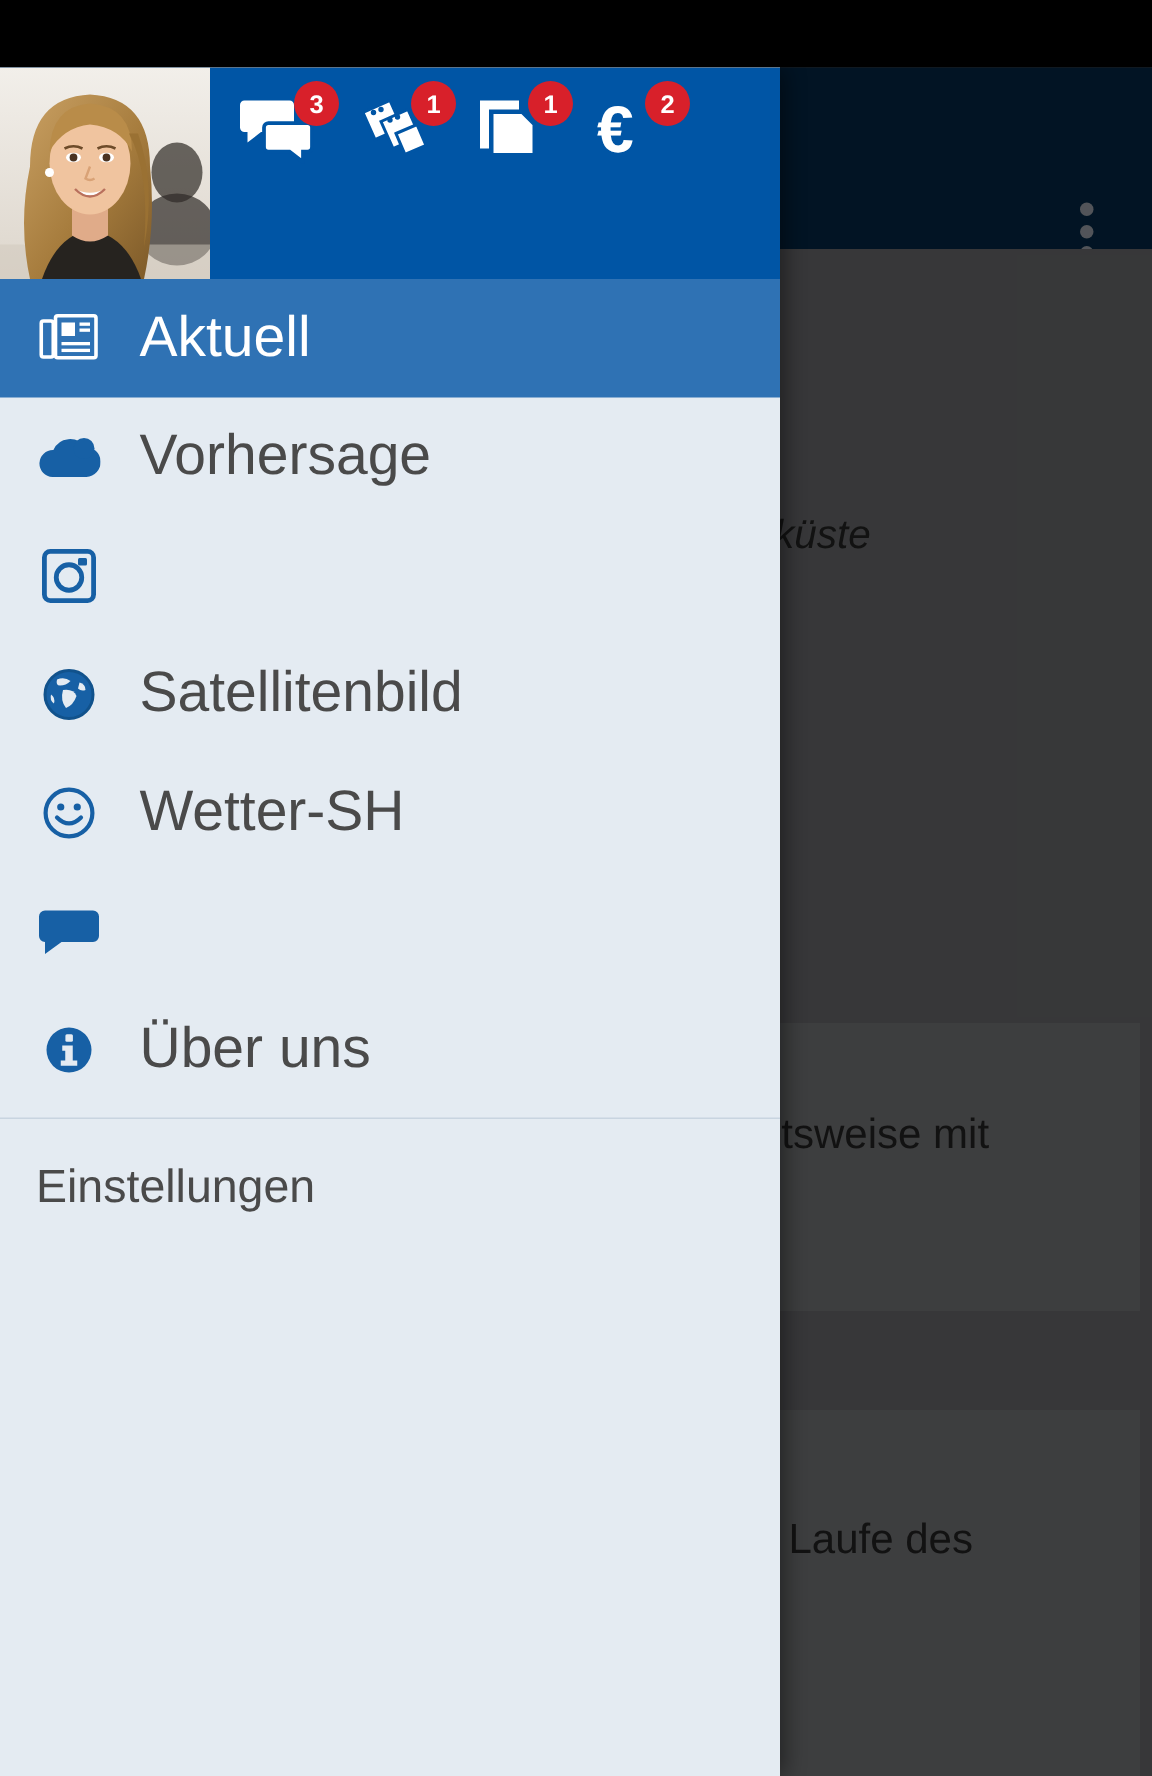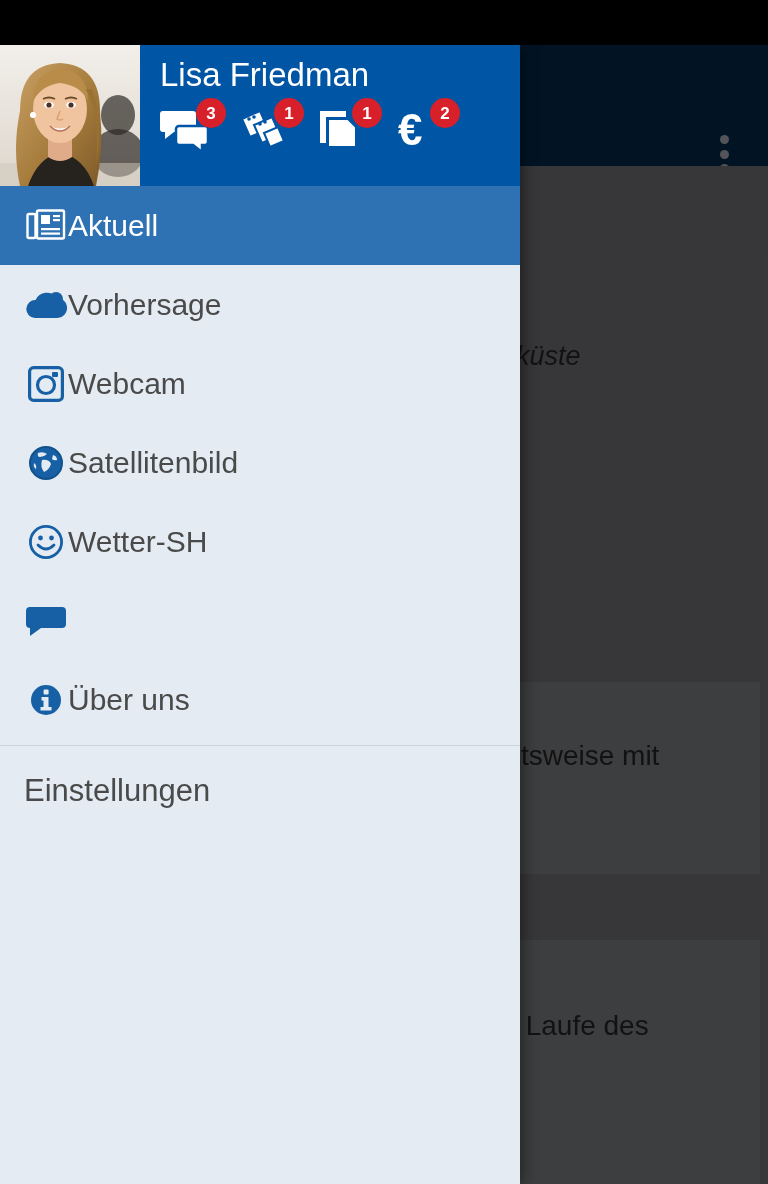--- a/index.html
+++ b/index.html
@@ -125,21 +125,21 @@
     height:79px; display:flex; align-items:center;
     padding-left:24px;
   }
   .nav-item.selected { background:#2f72b4; }
   .nav-icon {
     width:44px; height:44px; flex:0 0 44px;
     display:flex; align-items:center; justify-content:center;
   }
   .nav-icon svg { display:block; }
   .nav-label {
-    font-size:30px; color:#4a4a4a;
+    margin-left:25px; font-size:38px; color:#4a4a4a;
     white-space:nowrap;
   }
   .nav-item.selected .nav-label { color:#ffffff; }
 
   .drawer-divider {
     height:1px; background:#c8d4e0; margin-top:6px;
   }
   .settings-item {
     height:78px; display:flex; align-items:center;
     padding-left:24px;
@@ -222,21 +222,20 @@
 
         <path d="M60 66 L57 74 Q60 76 63 74" stroke="#d9a276" stroke-width="1.6" fill="none"></path>
         <path d="M50 81 Q60 90 70 81 Q60 86 50 81 Z" fill="#fdfdfd"></path>
         <path d="M50 81 Q60 91 70 81" stroke="#b9705c" stroke-width="1.6" fill="none"></path>
 
         <circle cx="33" cy="70" r="3" fill="#ffffff"></circle>
       </svg>
     </div>
 
     <div class="header-right">
-      <div class="user-name">Lisa Friedman</div>
 
       <div class="badge-row">
 
         <div class="badge-item">
           <svg width="52" height="46" viewBox="0 0 52 46" xmlns="http://www.w3.org/2000/svg">
             <path d="M3 4 h30 a3 3 0 0 1 3 3 v15 a3 3 0 0 1 -3 3 h-19 l-9 7 v-7 h-2 a3 3 0 0 1 -3 -3 v-15 a3 3 0 0 1 3 -3 z" fill="#ffffff"></path>
             <path d="M19 19 h26 a3 3 0 0 1 3 3 v13 a3 3 0 0 1 -3 3 h-3 v7 l-9 -7 h-14 a3 3 0 0 1 -3 -3 v-13 a3 3 0 0 1 3 -3 z" fill="#ffffff" stroke="#0055a5" stroke-width="2.5"></path>
           </svg>
           <span class="badge">3</span>
         </div>
@@ -307,21 +306,20 @@
     </div>
 
     <div class="nav-item">
       <span class="nav-icon">
         <svg width="36" height="36" viewBox="0 0 36 36" xmlns="http://www.w3.org/2000/svg">
           <rect x="1.6" y="1.6" width="32.8" height="32.8" rx="4" fill="none" stroke="#1760a5" stroke-width="3.2"></rect>
           <circle cx="18" cy="19" r="8.5" fill="none" stroke="#1760a5" stroke-width="3.2"></circle>
           <rect x="24" y="6" width="6" height="5" rx="1" fill="#1760a5"></rect>
         </svg>
       </span>
-      <span class="nav-label">Webcam</span>
     </div>
 
 
 
     <div class="nav-item">
       <span class="nav-icon">
         <svg width="36" height="36" viewBox="0 0 36 36" xmlns="http://www.w3.org/2000/svg">
           <circle cx="18" cy="18" r="16" fill="#1760a5"></circle>
           <g fill="#e4ebf2">
             <path d="M10 8 q5 -2 9 1 q-3 3 -7 3 q-3 0 -2 -4 z"></path>

